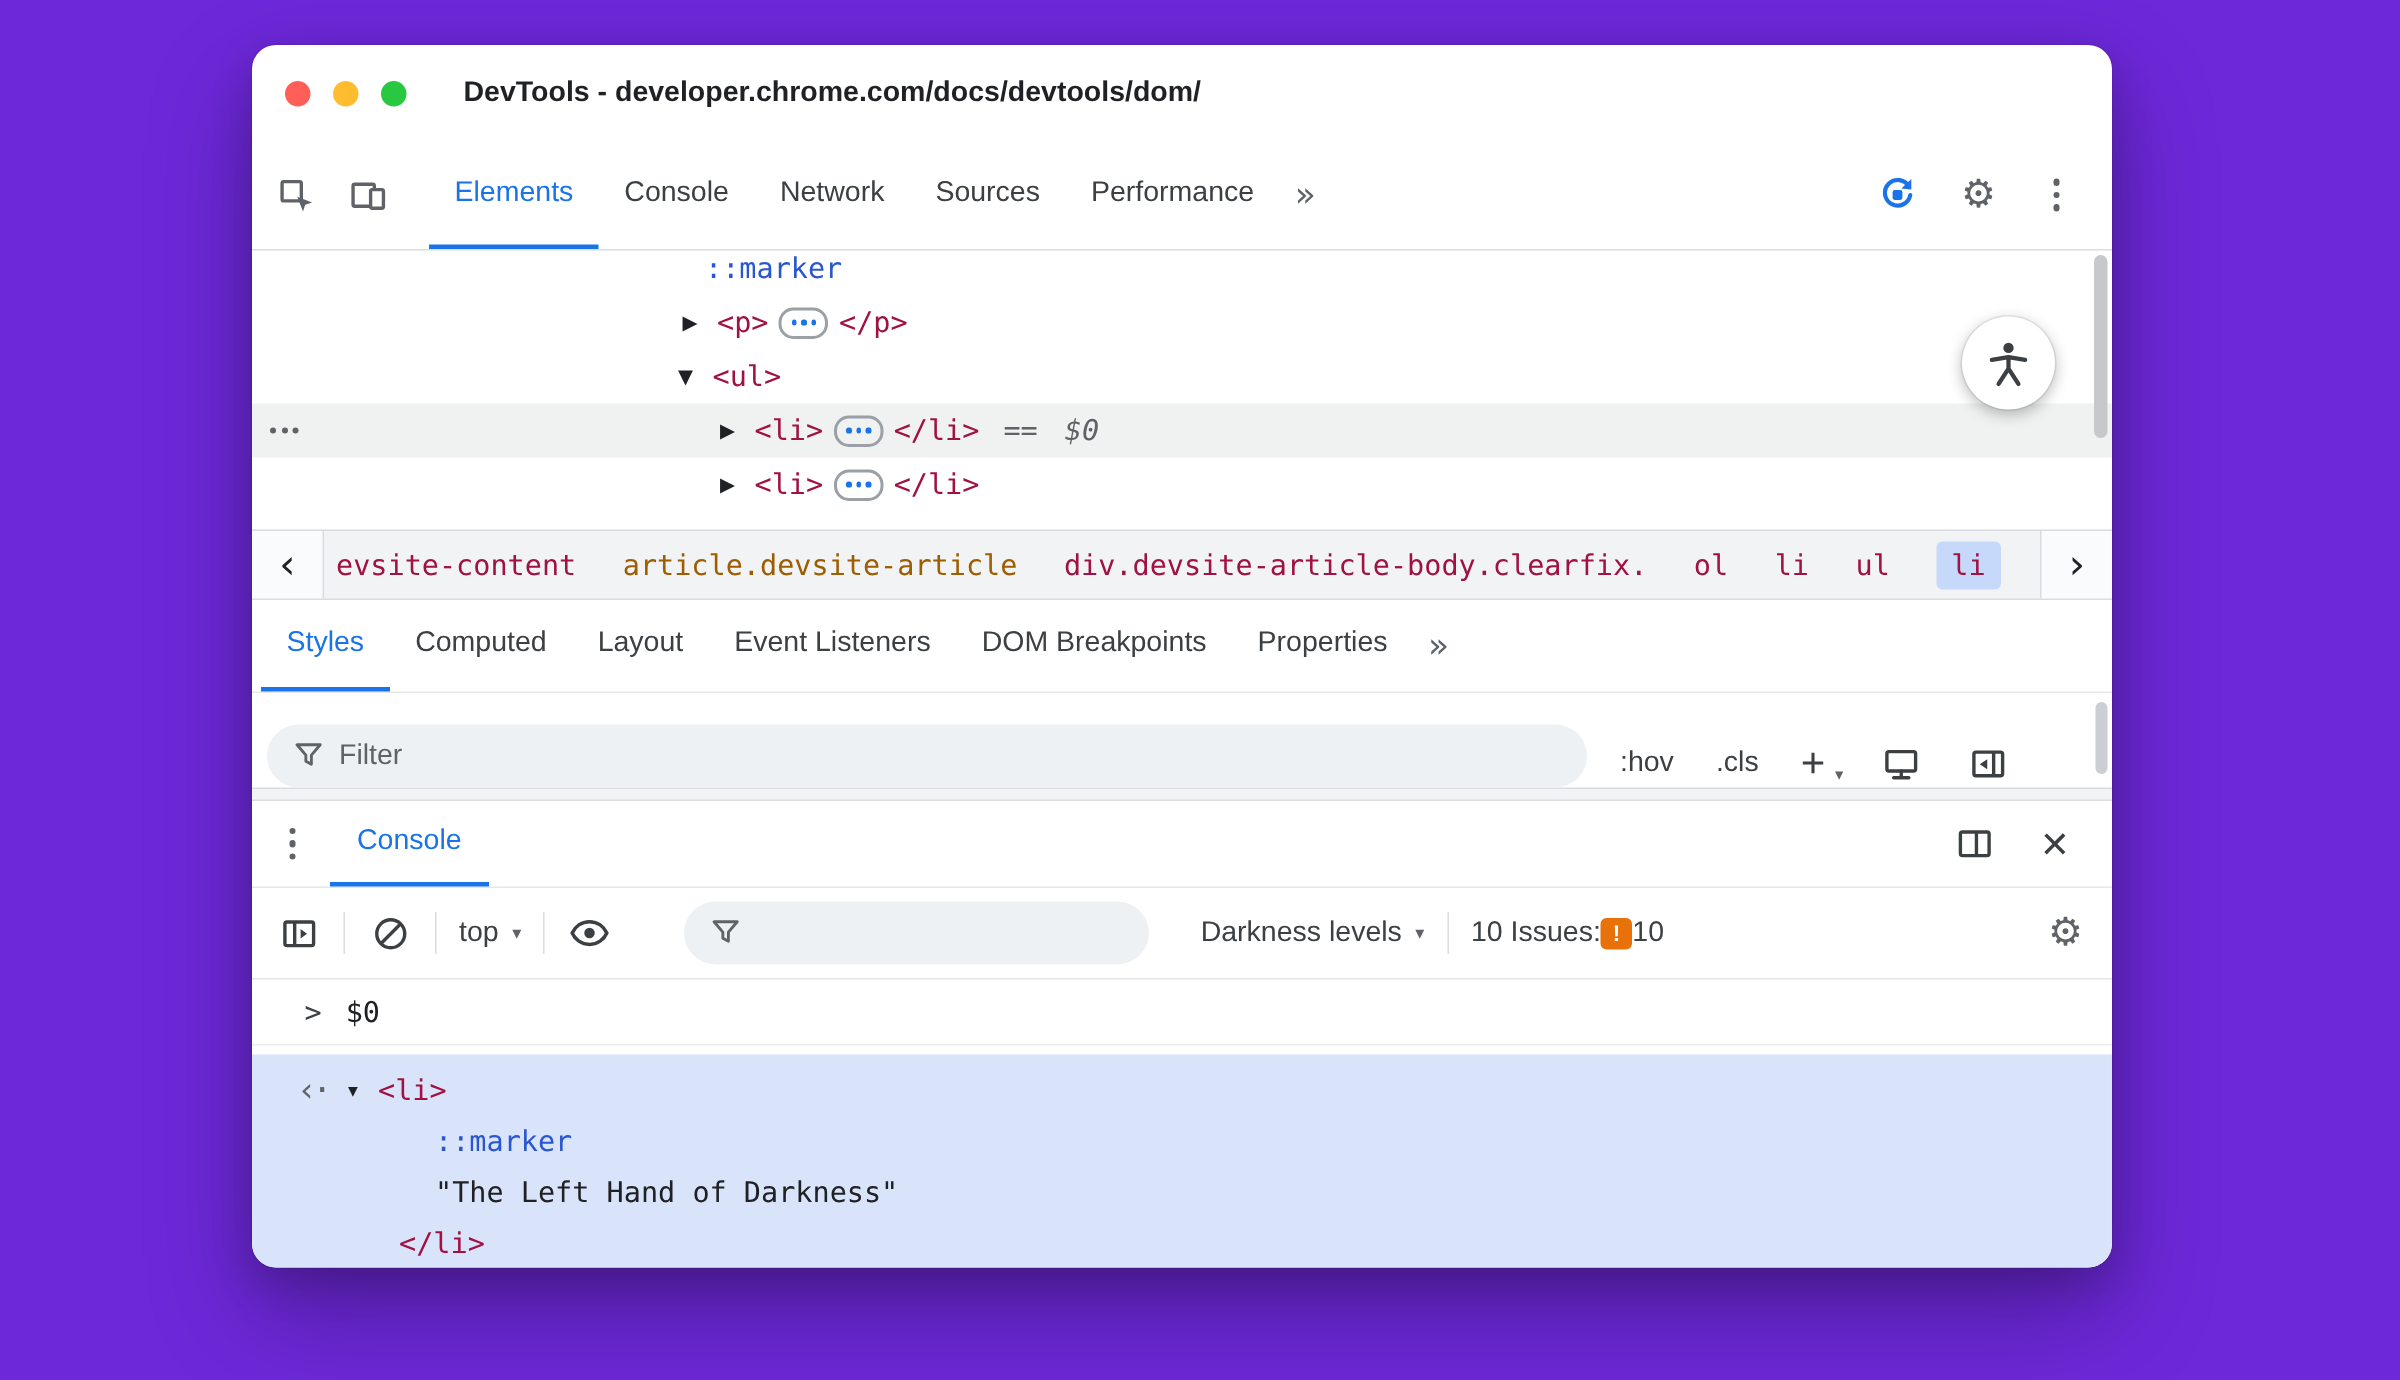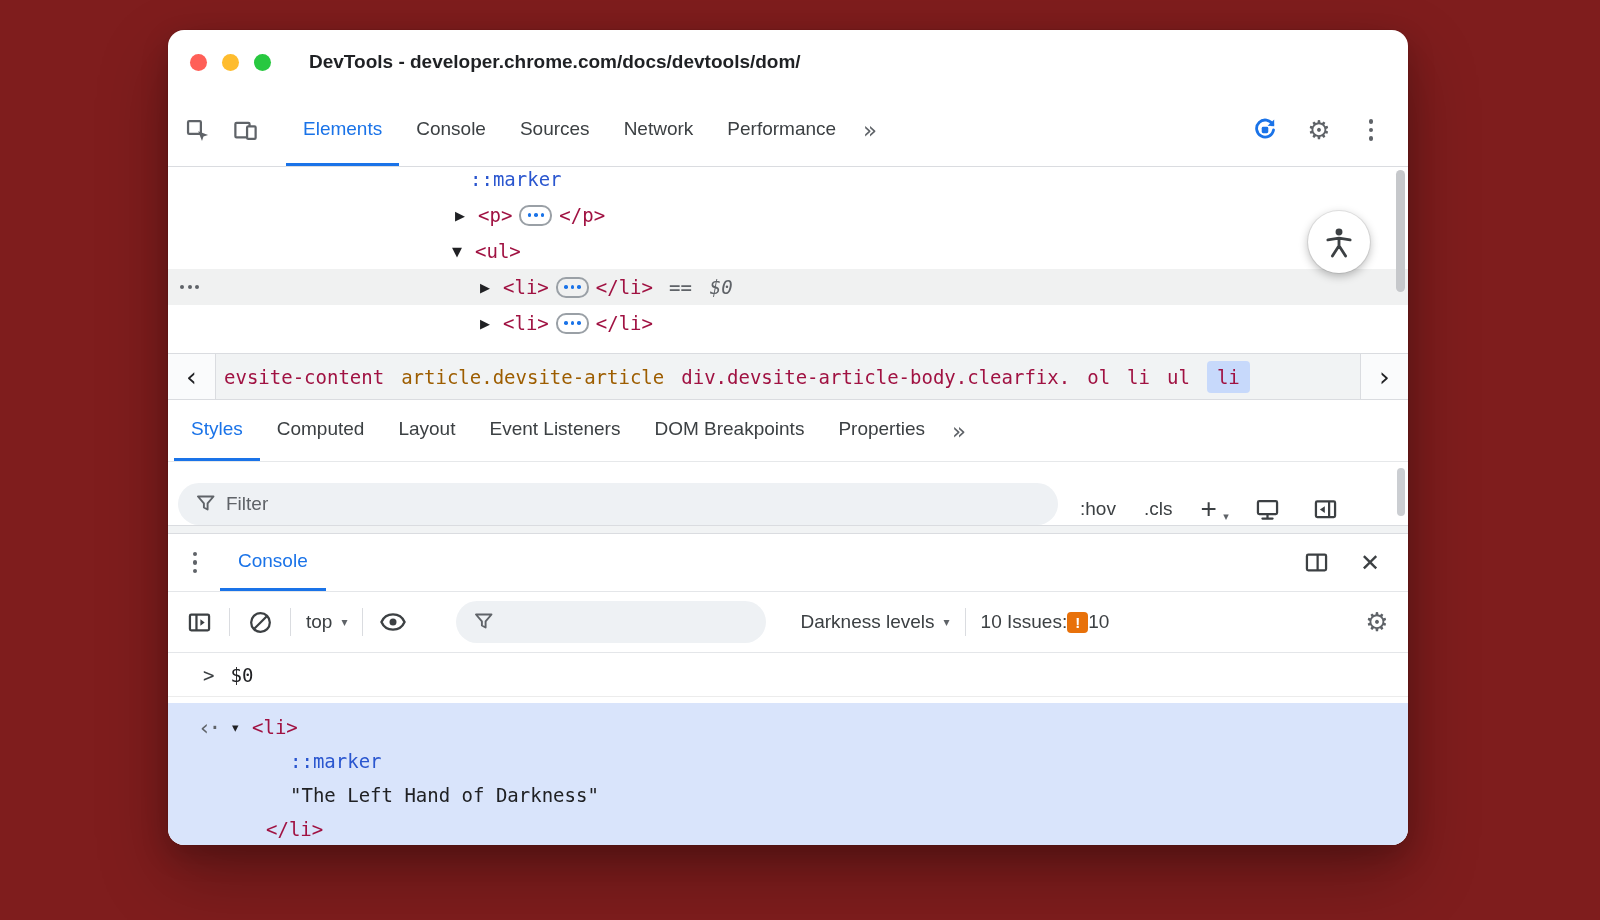--- a/index.html
+++ b/index.html
@@ -1,16 +1,16 @@
 <!DOCTYPE html>
 <html style="--accent: #1a73e8; --tag: #a01242; --attr_orange: #9d5d00; --pseudo: #2a56cf; --sel_bg: #d9e4fb; --crumb_sel_bg: #c7d9fb; --row_sel_bg: #f0f1f1; --issues_orange: #e8710a; --tl_red: #ff5f57; --tl_yellow: #febc2e; --tl_green: #28c840;"><head>
 <meta charset="utf-8">
 <style>
   html,body{margin:0;padding:0;background:#fff;}
-  .stage{position:relative;width:1600px;height:920px;background:#7f1d1d;overflow:hidden;
+  .stage{position:relative;width:1600px;height:920px;background:#6d28d9;overflow:hidden;
          font-family:"Liberation Sans",sans-serif;color:#202124;}
   .window{position:absolute;left:168px;top:30px;width:1240px;height:815px;background:#fff;
           border-radius:16px;overflow:hidden;display:flex;flex-direction:column;
           box-shadow:0 0 0 1px rgba(0,0,0,.05),0 10px 28px rgba(0,0,0,.18),0 30px 70px rgba(0,0,0,.28);}
   .glyph{font-family:"DejaVu Sans",sans-serif;}
   
   .titlebar{height:64px;display:flex;align-items:center;padding:0 22px;flex:none;}
   .traffic{display:flex;gap:15px;}
   .tl{width:17px;height:17px;border-radius:50%;display:inline-block;}
   .tl.red{background:var(--tl_red,#ff5f57);}
@@ -50,21 +50,21 @@
   .a11y-btn{position:absolute;right:38px;top:44px;width:62px;height:62px;border-radius:50%;background:#fff;
             display:flex;align-items:center;justify-content:center;
             box-shadow:0 0 0 1px rgba(0,0,0,.08),0 3px 10px rgba(0,0,0,.28);}
   
   .crumbs{height:45px;flex:none;background:#f1f3f4;border-top:1px solid #dadce0;border-bottom:1px solid #dadce0;
           display:flex;align-items:stretch;font-family:"DejaVu Sans Mono",monospace;font-size:19px;overflow:hidden;}
   .crumb-btn{width:47px;flex:none;background:#fafbfc;display:flex;align-items:center;justify-content:center;
              font-size:27px;color:#202124;}
   .crumb-btn.left{border-right:1px solid #dadce0;}
   .crumb-btn.right{border-left:1px solid #dadce0;}
-  .crumb-strip{flex:1;display:flex;align-items:center;gap:17px;padding:0 8px;overflow:hidden;white-space:nowrap;text-align:center;}
+  .crumb-strip{flex:1;display:flex;align-items:center;gap:31px;padding:0 8px;overflow:hidden;white-space:nowrap;text-align:center;}
   .crumb{color:var(--tag,#a01242);}
   .crumb.orange{color:var(--attr_orange,#9d5d00);}
   .crumb.sel{background:var(--crumb_sel_bg,#c7d9fb);padding:5px 10px;border-radius:4px;}
   
   .stabs{height:61px;flex:none;display:flex;align-items:stretch;padding:0 6px;border-bottom:1px solid #e6e8ea;}
   
   .sfilter{height:63px;flex:none;display:flex;align-items:flex-end;padding:0 10px;border-bottom:1px solid #dadce0;position:relative;}
   .pill{position:relative;background:#eef1f4;border-radius:21px;height:42px;display:flex;align-items:center;}
   .pill .funnel{position:absolute;left:16px;top:9px;}
   .pill input{border:none;background:transparent;outline:none;font-size:19px;color:#202124;
@@ -138,24 +138,24 @@
         </span>
       </div>
       <div class="tabs">
         <div class="tab active">
             <span>Elements</span>
           </div>
         <div class="tab">
             <span>Console</span>
           </div>
         <div class="tab">
-            <span>Sources</span>
+            <span>Network</span>
           </div>
         <div class="tab">
-            <span>Network</span>
+            <span>Sources</span>
           </div>
         <div class="tab">
             <span>Performance</span>
           </div>
       </div>
       <div class="overflow glyph">
           <span>»</span>
         </div>
       <div class="right-icons">
         <span class="icon-btn">

